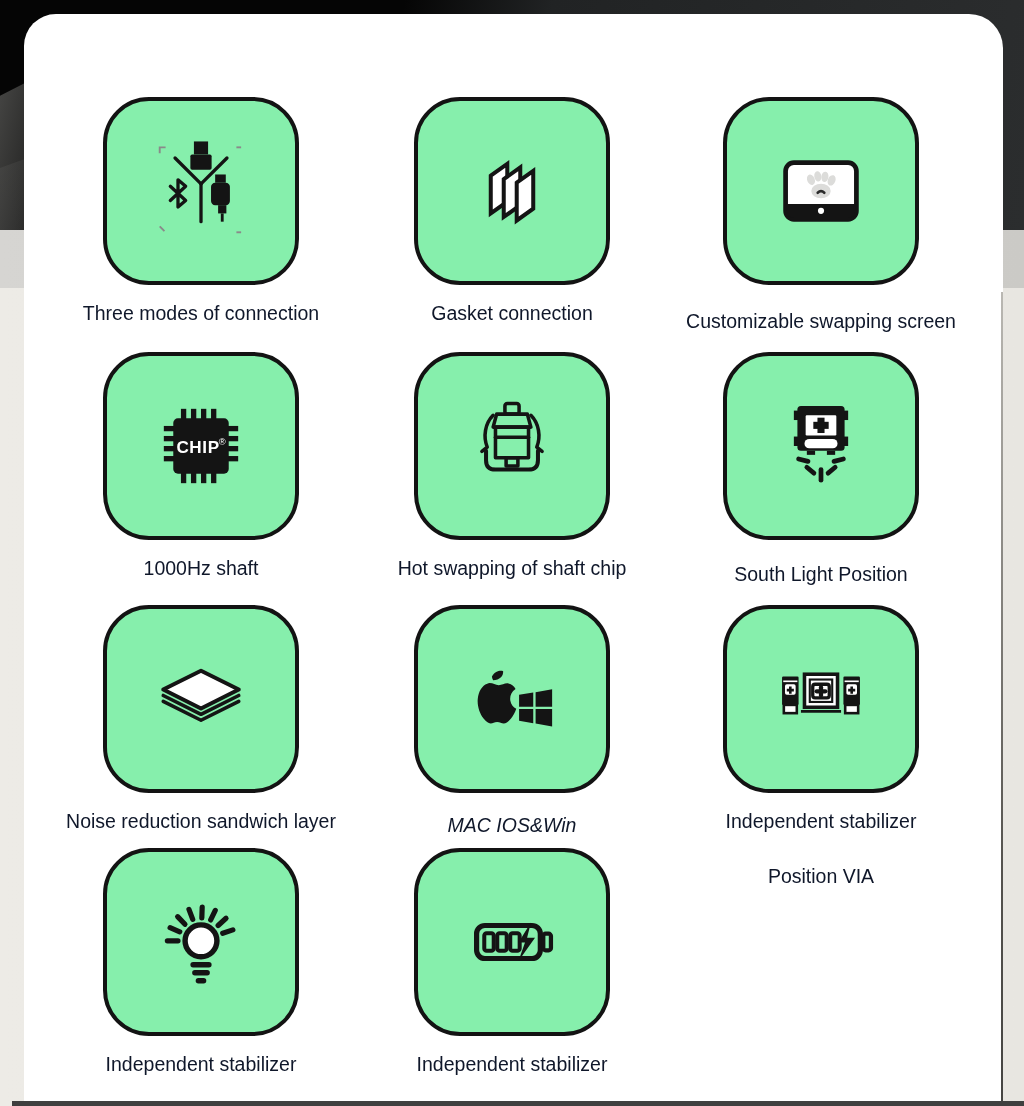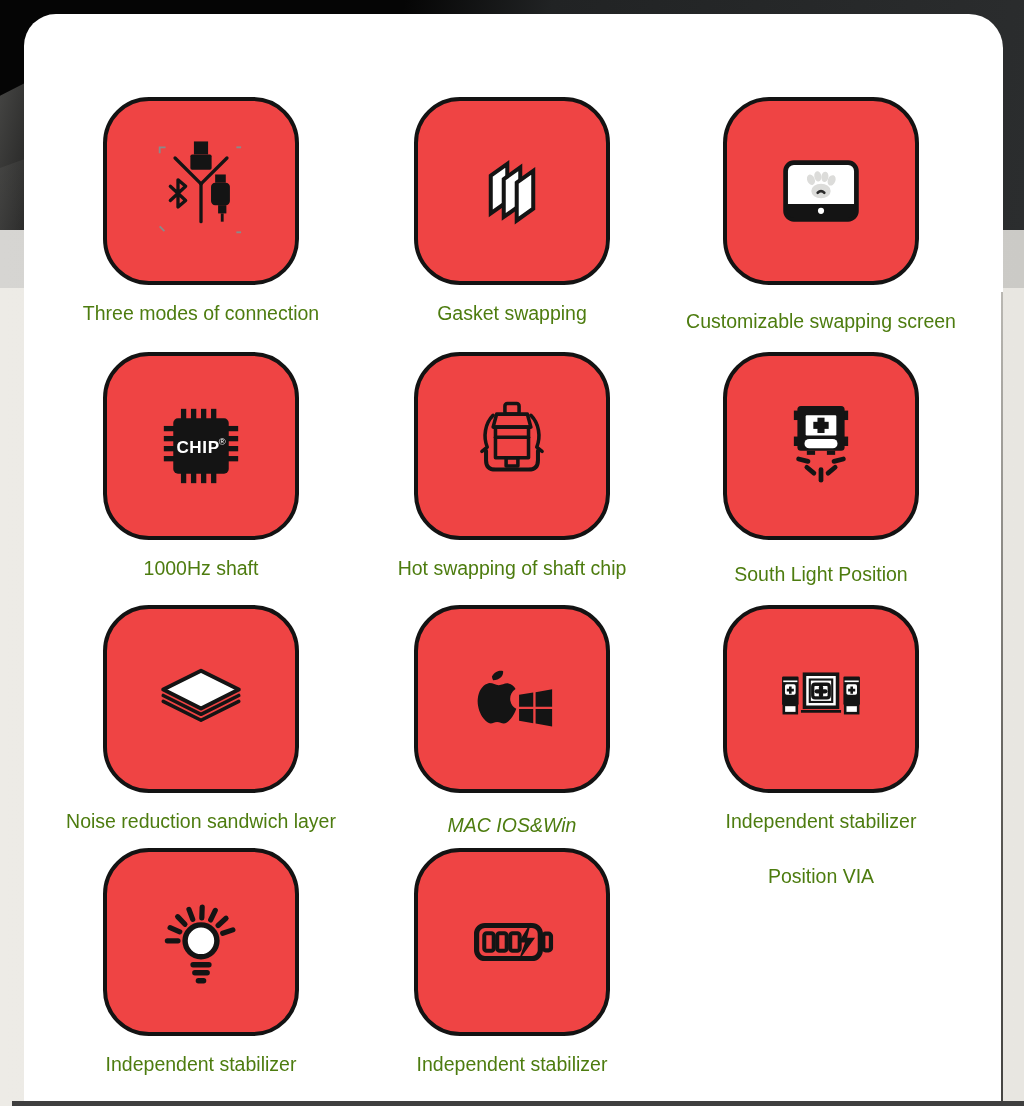--- a/index.html
+++ b/index.html
@@ -20,23 +20,23 @@
     background:linear-gradient(90deg,#d6d5d2,#cbcac6);}
   .bg-low{position:absolute;left:0;top:288px;width:1024px;height:818px;
     background:linear-gradient(90deg,#edebe6,#e8e6e1);}
   .card{position:absolute;left:24px;top:14px;width:979px;height:1092px;
     background:#fff;border-radius:32px 34px 0 0;}
   .right-line{position:absolute;left:1001px;top:292px;width:2px;height:814px;
     background:linear-gradient(#bab8b3,#55534f 70%,#454442);}
   .bottom-strip{position:absolute;left:12px;top:1101px;width:1012px;height:5px;background:#3f3f3f;}
   .cell{position:absolute;width:300px;display:flex;flex-direction:column;align-items:center;}
   .ibox{box-sizing:border-box;width:196px;height:188px;border:4px solid #131313;border-radius:46px;
-    background:#ef4444;display:flex;align-items:center;justify-content:center;}
+    background:#86efac;display:flex;align-items:center;justify-content:center;}
   .ibox svg{width:118px;height:118px;display:block;}
-  .cap{margin-top:16px;font-size:19.5px;line-height:24px;color:#4d7c0f;text-align:center;white-space:nowrap;}
+  .cap{margin-top:16px;font-size:19.5px;line-height:24px;color:#0f172a;text-align:center;white-space:nowrap;}
   .mt24{margin-top:24px;} .mt22{margin-top:22px;} .mt20{margin-top:20px;font-style:italic;}
 </style>
 </head>
 <body>
 
 <div class="bg-top">
   <div class="streak1"></div>
   <div class="streak2"></div>
 </div>
 <div class="bg-band"></div>
@@ -74,21 +74,21 @@
 <div class="cell" style="left:362px;top:97px">
   <div class="ibox">
     <svg viewBox="0 0 100 100">
       <g fill="#ffffff" stroke="#141414" stroke-width="3.4">
         <path d="M32,37 L46,27 L46,59 L32,69 Z"></path>
         <path d="M43,40 L57,30 L57,62 L43,72 Z"></path>
         <path d="M54,43 L68,33 L68,65 L54,75 Z"></path>
       </g>
     </svg>
   </div>
-  <div class="cap">Gasket swapping</div>
+  <div class="cap">Gasket connection</div>
 </div>
 
 <div class="cell" style="left:671px;top:97px">
   <div class="ibox">
     <svg viewBox="0 0 100 100">
       <rect x="20" y="26" width="60" height="48" rx="7" fill="#ffffff" stroke="#141414" stroke-width="4"></rect>
       <g fill="#dcdcda">
         <ellipse cx="41.5" cy="40.5" rx="3.2" ry="4.6" transform="rotate(-22 41.5 40.5)"></ellipse>
         <ellipse cx="47.3" cy="37.6" rx="3" ry="4.4" transform="rotate(-8 47.3 37.6)"></ellipse>
         <ellipse cx="53.3" cy="38" rx="3" ry="4.4" transform="rotate(8 53.3 38)"></ellipse>

